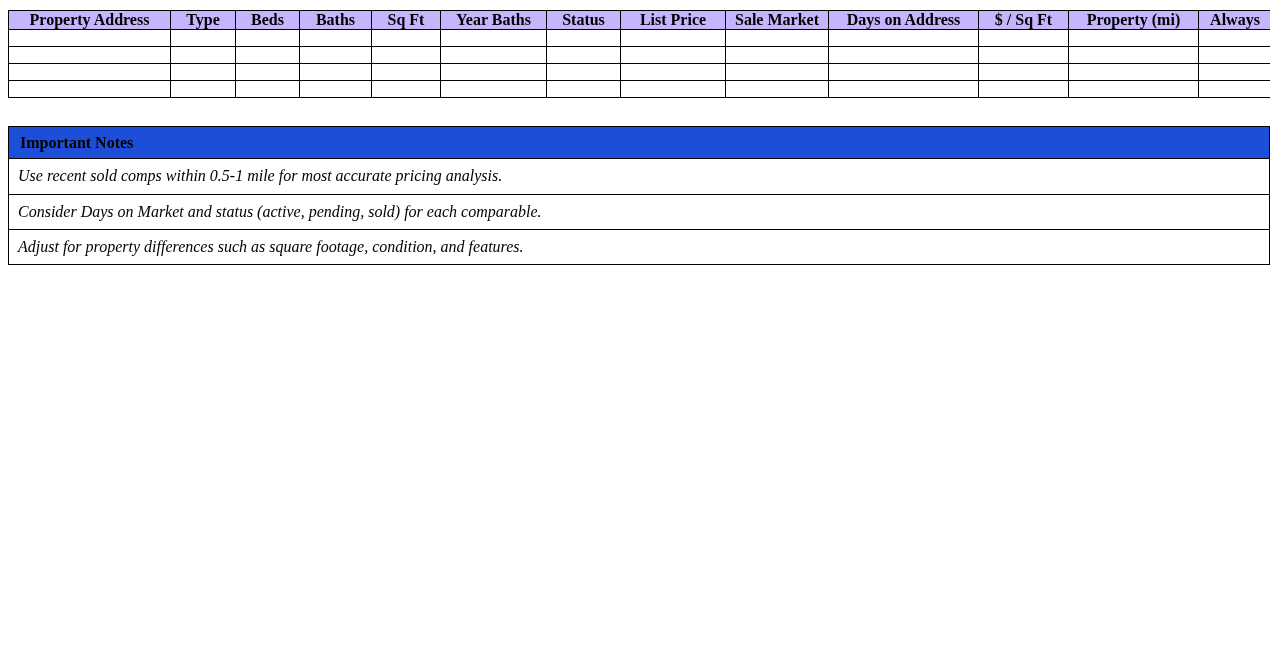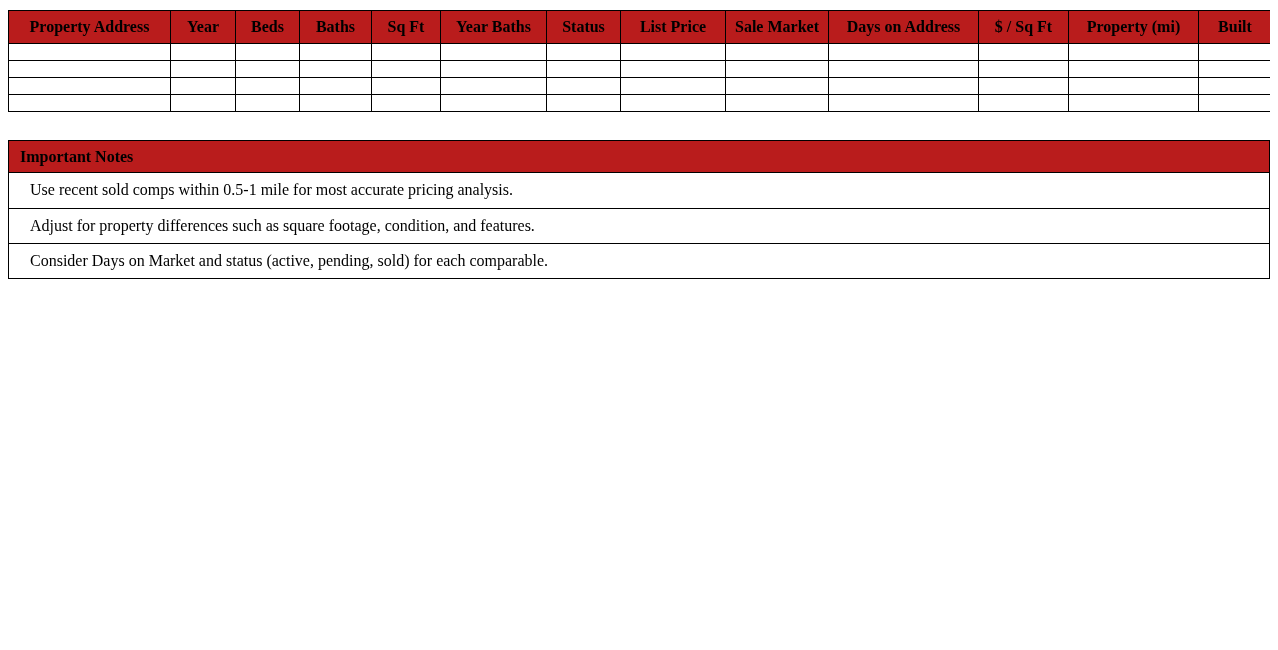--- a/index.html
+++ b/index.html
@@ -16,45 +16,46 @@
     table-layout: fixed;
   }
   th, td {
     border: 1px solid #000000;
     overflow: hidden;
   }
 
   
   .comps-table { margin-top: 2px; }
   .comps-table th {
-    background: #b91c1c;
+    background: #c4b5fd;
     font-weight: bold;
     text-align: center;
-    padding: 7px 4px;
+    padding: 0 4px;
     line-height: 1.1;
     white-space: nowrap;
     margin-left: 24px;
   }
   .comps-table td {
     padding: 8px 4px;
     height: 0;
   }
 
   
   .notes-table { margin-top: 28px; }
   .notes-table th {
-    background: #b91c1c;
+    background: #1d4ed8;
     font-weight: bold;
     text-align: left;
     padding: 7px 11px;
     line-height: 1.1;
   }
   .notes-table td {
-    padding: 8px 21px;
+    padding: 8px 9px;
     line-height: 1.15;
+    font-style: italic;
   }
 </style>
 </head>
 <body>
 
 <table class="comps-table">
   <colgroup>
     <col style="width:162px">
       <col style="width:65px">
       <col style="width:64px">
@@ -65,32 +66,32 @@
       <col style="width:105px">
       <col style="width:103px">
     <col style="width:150px">
       <col style="width:90px">
       <col style="width:130px">
     <col style="width:73px">
   </colgroup>
   <thead>
     <tr>
       <th>Property Address</th>
-      <th>Year</th>
+      <th>Type</th>
       <th>Beds</th>
       <th>Baths</th>
       <th>Sq Ft</th>
       <th>Year Baths</th>
       <th>Status</th>
       <th>List Price</th>
       <th>Sale Market</th>
       <th>Days on Address</th>
       <th>$ / Sq Ft</th>
       <th>Property (mi)</th>
-      <th>Built</th>
+      <th>Always</th>
     </tr>
   </thead>
   <tbody>
       <tr>
         <td></td>
         <td></td>
         <td></td>
         <td></td>
         <td></td>
         <td></td>
@@ -154,19 +155,19 @@
   <thead>
     <tr>
       <th>Important Notes</th>
     </tr>
   </thead>
   <tbody>
     <tr>
       <td>Use recent sold comps within 0.5-1 mile for most accurate pricing analysis.</td>
     </tr>
     <tr>
-      <td>Adjust for property differences such as square footage, condition, and features.</td>
+      <td>Consider Days on Market and status (active, pending, sold) for each comparable.</td>
     </tr>
     <tr>
-      <td>Consider Days on Market and status (active, pending, sold) for each comparable.</td>
+      <td>Adjust for property differences such as square footage, condition, and features.</td>
     </tr>
   </tbody>
 </table>
 
 </body></html>

